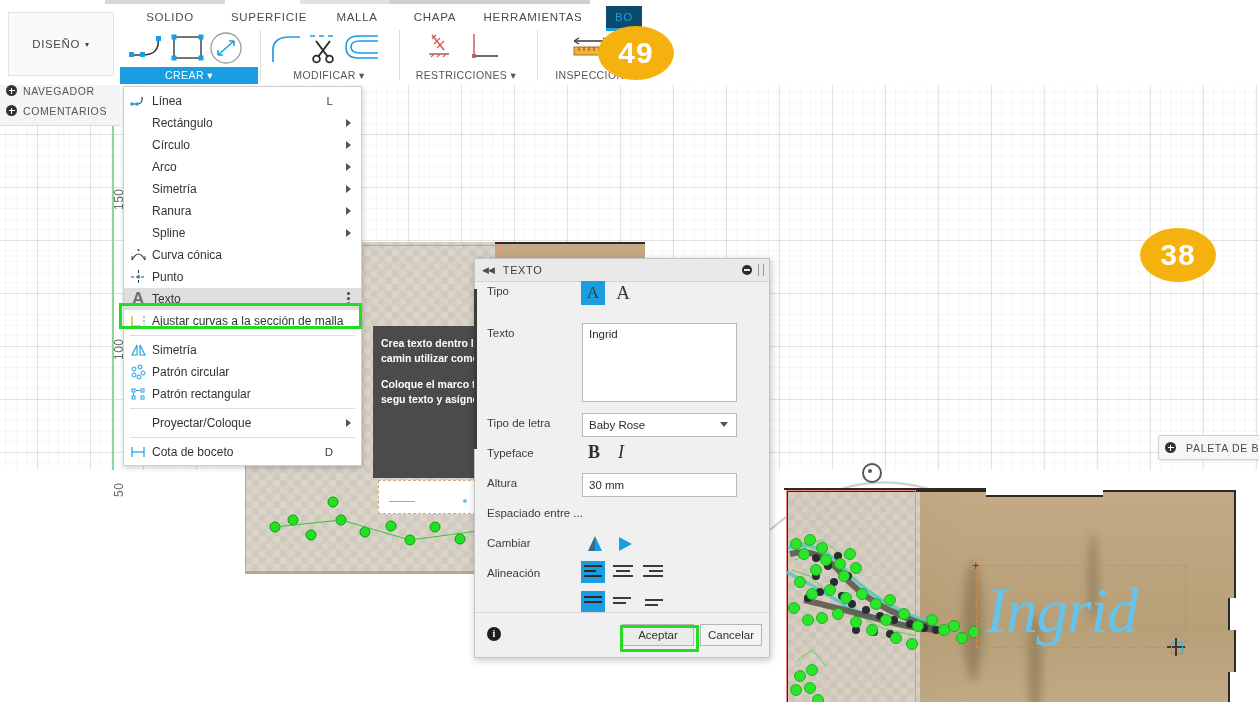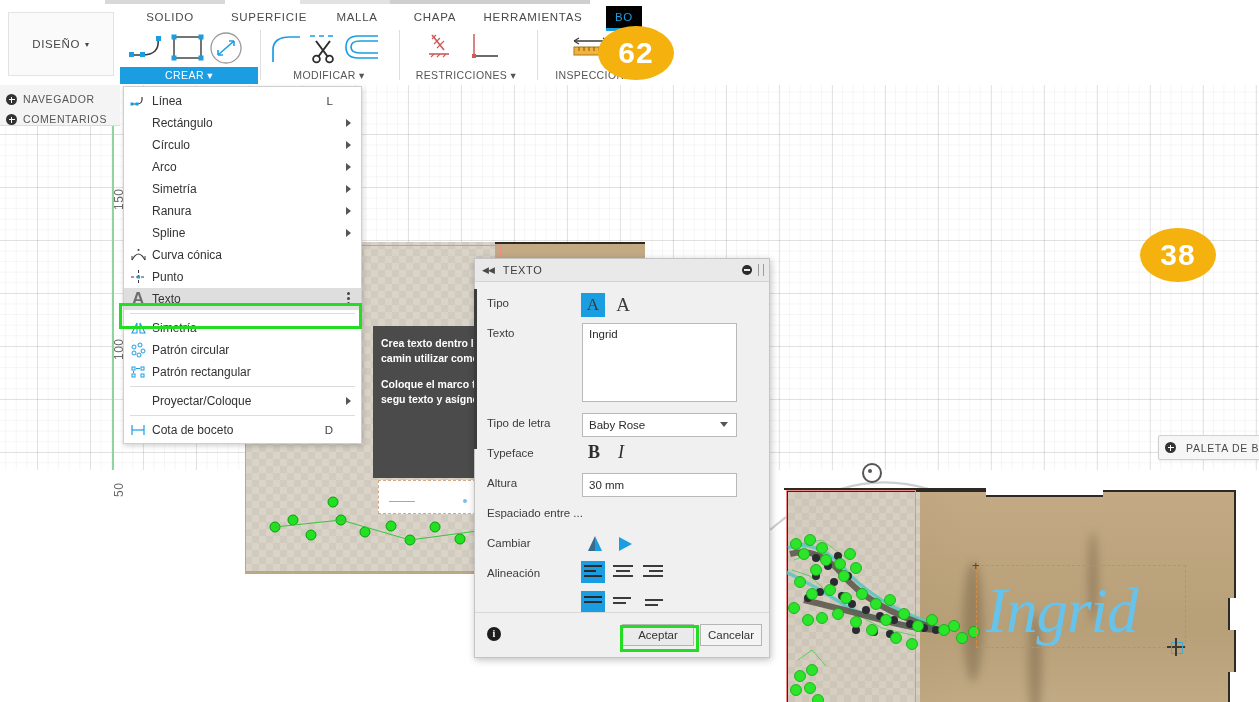--- a/index.html
+++ b/index.html
@@ -56,41 +56,41 @@
     display:flex;align-items:center;justify-content:center;
     color:#444;font-size:11.5px;letter-spacing:.6px;
   }
   .design-btn .car{font-size:8px;margin-left:5px;}
 
   .tabs{position:absolute;left:120px;top:6px;height:22px;}
   .tab{
     position:absolute;top:0;height:22px;line-height:22px;
     font-size:11.5px;color:#4a4a4a;letter-spacing:.7px;text-align:center;
   }
-  .tab.active{color:#1b9de2;background:#000000;}
+  .tab.active{color:#1b9de2;background:#0c4a6e;}
   .tab.active:after{content:"";position:absolute;left:0;bottom:-3px;width:100%;height:3px;background:#1b9de2;}
 
   .panels{position:absolute;left:120px;top:28px;height:56px;}
   .panel{position:absolute;top:0;height:56px;}
   .panel .icons{position:absolute;left:0;top:0;right:0;height:38px;}
   .panel .plabel{
     position:absolute;left:0;bottom:0;width:100%;height:17px;line-height:17px;
     text-align:center;font-size:10.5px;color:#555;letter-spacing:.4px;
   }
   .panel .plabel.sel{background:#1b9de2;color:#fff;}
   .panel .sep{position:absolute;top:2px;width:1px;height:50px;background:#dedede;}
 
   .icn{position:absolute;}
 
   
   .rail{position:absolute;left:0;top:85px;width:120px;height:40px;}
   .rail-row{
     position:absolute;left:0;width:120px;height:20px;
     background:#f4f4f4;border-bottom:1px solid #dcdcdc;
-    display:flex;align-items:flex-end;
+    display:flex;align-items:flex-start;
   }
   .rail-row .txt{font-size:10.5px;color:#555;letter-spacing:.6px;margin-left:6px;}
   .plusicon{
     width:11px;height:11px;border-radius:50%;background:#333;color:#fff;
     font-size:10px;line-height:10px;text-align:center;margin-left:6px;flex:0 0 auto;
     position:relative;
   }
   .plusicon:before{content:"";position:absolute;left:2.5px;top:5px;width:6px;height:1.4px;background:#fff;}
   .plusicon:after{content:"";position:absolute;left:4.8px;top:2.7px;width:1.4px;height:6px;background:#fff;}
 
@@ -614,20 +614,27 @@
     <div class="mi sel">
       <span class="mico" style="left:8px;top:2px;font-size:17px;color:#6e6e6e;font-family:'Liberation Sans',sans-serif;font-weight:bold;line-height:18px;">A</span>
       <span>Texto</span>
       <span class="dots">
           <i></i>
           <i></i>
           <i></i>
         </span>
     </div>
 
+    <div class="mi">
+      <svg class="mico" viewBox="0 0 17 16">
+        <path d="M2 3 L2 13 L11 13" stroke="#d7a100" stroke-width="1.2" fill="none"></path>
+        <line x1="14" y1="3" x2="14" y2="12" stroke="#1b9de2" stroke-width="1" stroke-dasharray="2,2"></line>
+      </svg>
+      <span>Ajustar curvas a la sección de malla</span>
+    </div>
 
     <div class="msep"></div>
 
     <div class="mi">
       <svg class="mico" viewBox="0 0 17 16">
         <path d="M7 13 L7 3 L2 13 Z" stroke="#1b9de2" stroke-width="1.1" fill="none"></path>
         <path d="M10 13 L10 3 L15 13 Z" stroke="#1b9de2" stroke-width="1.1" fill="none"></path>
       </svg>
       <span>Simetría</span>
     </div>
@@ -682,21 +689,21 @@
 
     <div class="dlg-title">
       <span class="back">◀◀</span>
       <span class="t">TEXTO</span>
       <span class="min"></span>
       <span class="grip"></span>
     </div>
 
     <div class="dlg-body">
 
-      <div class="row" style="top:12px;">
+      <div class="row" style="top:0;">
         <span class="lbl">Tipo</span>
         <span class="sq" style="position:absolute;left:106px;top:0;">A</span>
         <span class="sqo" style="position:absolute;left:136px;top:0;">A</span>
       </div>
 
       <div class="row" style="top:42px;height:82px;">
         <span class="lbl">Texto</span>
         <div class="field" style="left:107px;top:0;width:155px;height:79px;line-height:14px;">Ingrid</div>
       </div>
 
@@ -768,16 +775,16 @@
 
     <div class="dlg-foot">
       <span class="infoicon">i</span>
       <div class="btn" style="left:147px;width:72px;">Aceptar</div>
       <div class="btn" style="left:225px;width:62px;background:#f4f4f4;">Cancelar</div>
     </div>
   </div>
 
   <div class="hl-ok"></div>
 
-  <div class="badge" style="left:598px;top:26px;width:76px;height:54px;">62</div>
+  <div class="badge" style="left:598px;top:26px;width:76px;height:54px;">49</div>
   <div class="badge" style="left:1140px;top:228px;width:76px;height:54px;">38</div>
 
 </div>
 
 </body></html>

